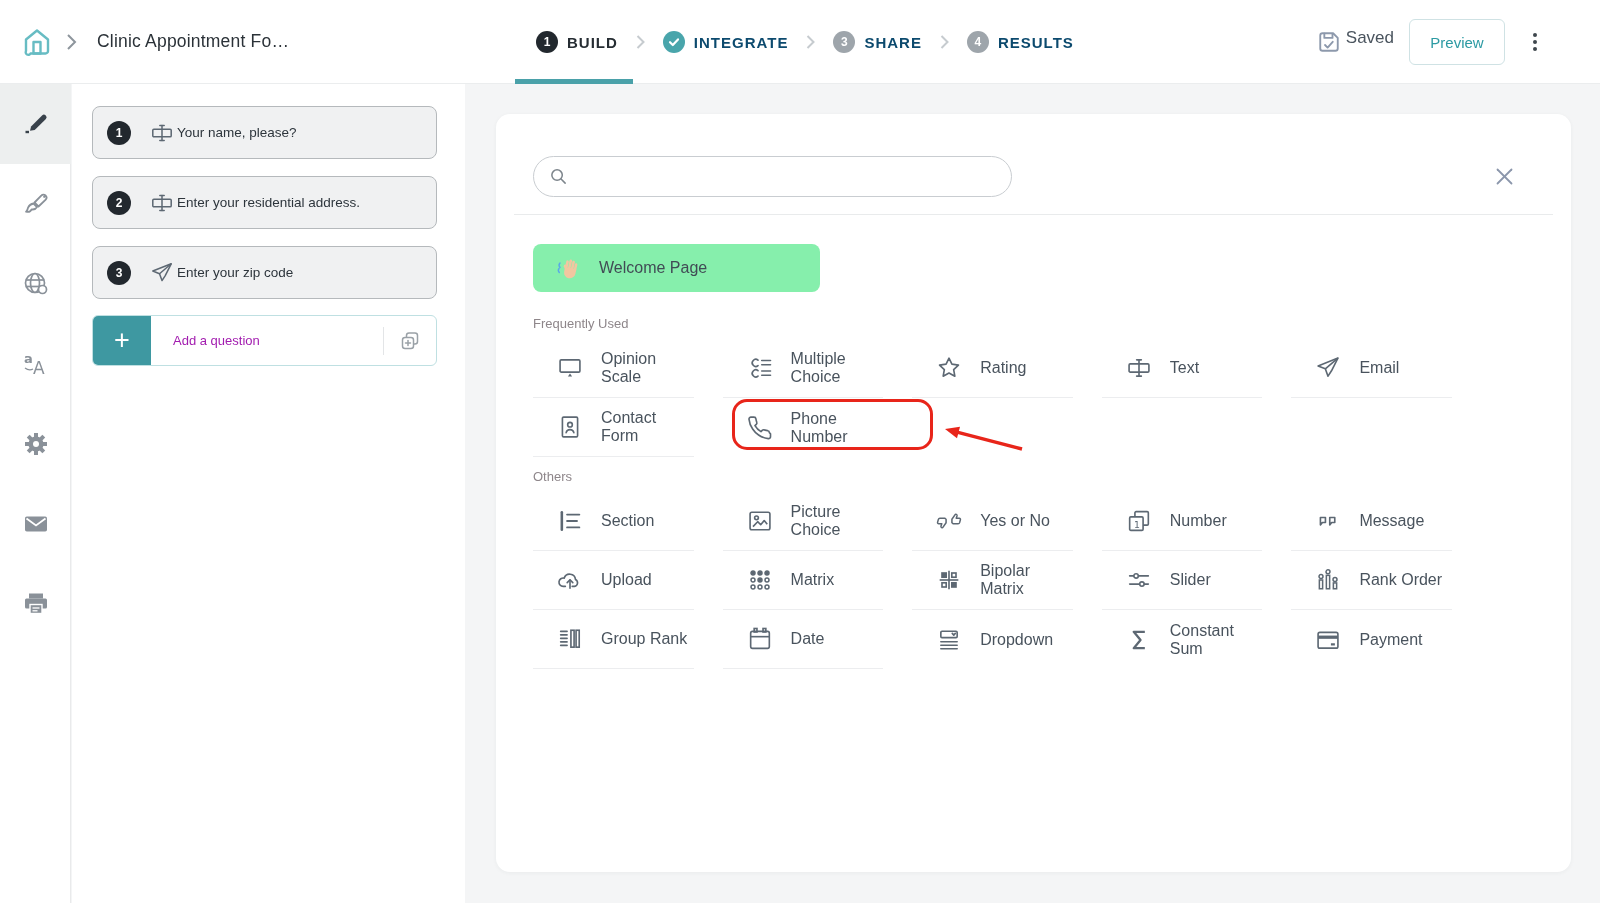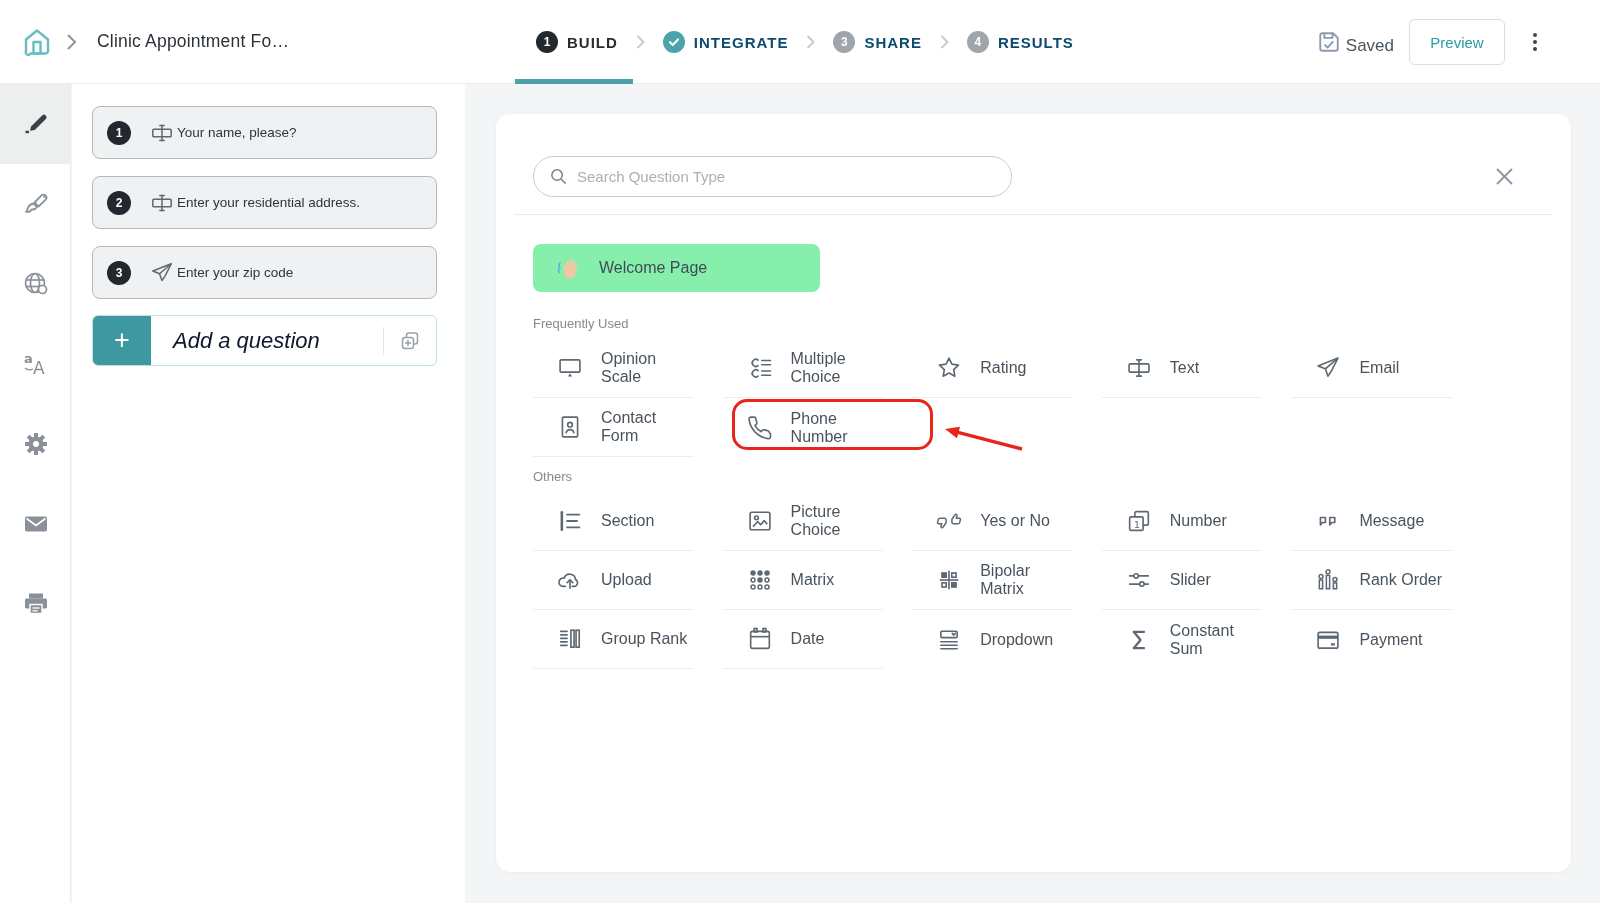--- a/index.html
+++ b/index.html
@@ -19,21 +19,21 @@
                  display:flex; align-items:center; justify-content:center; }
   .step-circle.active { background:#22282e; }
   .step-circle.done   { background:#49a5ab; }
   .step-circle.idle   { background:#9ea5ab; }
   .step-label { font-size:15px; font-weight:bold; letter-spacing:1px; color:#0c4a6e; }
   .step-label.active { color:#262d33; }
   .step-sep { color:#c6cbcf; }
   .build-underline { position:absolute; left:515px; top:79px; width:118px; height:5px; background:#4aa1a9; }
 
   .header-right { position:absolute; right:0; top:0; height:84px; display:flex; align-items:center; padding-right:56px; }
-  .saved-group { display:flex; align-items:flex-end; gap:3px; }
+  .saved-group { display:flex; align-items:flex-start; gap:3px; }
   .saved-label { font-size:17px; color:#4a545e; }
   .preview-btn { margin-left:15px; width:96px; height:46px; background:#fff; border:1px solid #cfe2e4;
                  border-radius:6px; color:#2c9aa3; font-size:15px; font-family:inherit; cursor:pointer; }
   .kebab-btn { margin-left:21px; width:18px; height:30px; display:flex; flex-direction:column; align-items:center;
                justify-content:center; gap:3px; cursor:pointer; background:none; border:none; }
   .kebab-btn i { width:4px; height:4px; border-radius:50%; background:#3f474d; }
 
   
   .rail { position:absolute; left:0; top:84px; width:71px; height:819px; background:#fff; border-right:1px solid #e9eaeb; }
   .rail-item { width:71px; height:80px; display:flex; align-items:center; justify-content:center; cursor:pointer; }
@@ -44,21 +44,21 @@
   .qcard { width:345px; height:53px; background:#f0f1f2; border:1px solid #b5b9bc; border-radius:8px;
            display:flex; align-items:center; margin-bottom:17px; cursor:pointer; }
   .qbadge { width:24px; height:24px; border-radius:50%; background:#22282e; color:#fff; font-size:12px; font-weight:bold;
             display:flex; align-items:center; justify-content:center; margin-left:14px; }
   .qicon { margin-left:18px; display:flex; }
   .qlabel { margin-left:2px; font-size:13.5px; color:#2d353c; }
   .add-card { width:345px; height:51px; background:#fff; border:1px solid #bfe0e2; border-radius:6px;
               display:flex; align-items:center; overflow:hidden; cursor:pointer; margin-top:-1px; }
   .add-plus { width:58px; height:51px; background:#3e98a1; color:#fff; font-size:27px; font-weight:300;
               display:flex; align-items:center; justify-content:center; flex:none; }
-  .add-label { margin-left:22px; font-size:22px; color:#0f172a;font-style:italic; }
+  .add-label { margin-left:22px; font-size:13px; color:#a21caf; }
   .add-vdiv { margin-left:auto; width:1px; height:28px; background:#e3e5e7; }
   .dup-btn { width:52px; height:51px; display:flex; align-items:center; justify-content:center; background:none; border:none; cursor:pointer; }
 
   
   .main-area { position:absolute; left:466px; top:84px; width:1134px; height:819px; background:#f4f5f6; }
   .picker-card { position:absolute; left:30px; top:30px; width:1075px; height:758px; background:#fff;
                  border-radius:14px; box-shadow:0 1px 4px rgba(40,50,60,.05); }
   .search-row { display:flex; align-items:flex-start; padding:42px 52px 0 37px; }
   .search-pill { width:479px; height:41px; border:1px solid #c9cdd1; border-radius:21px; display:flex;
                  align-items:center; padding:0 14px 0 15px; background:#fff; }
@@ -277,21 +277,20 @@
   <div class="picker-card">
 
     <div class="search-row">
       <div class="search-pill">
         <span>
           <svg width="19" height="19" viewBox="0 0 20 20" fill="none" stroke="#7d858c" stroke-width="1.6" stroke-linecap="round">
             <circle cx="8.5" cy="8.5" r="5.5"></circle>
               <line x1="12.7" y1="12.7" x2="17" y2="17"></line>
           </svg>
         </span>
-        <input type="text" placeholder="Search Question Type" style="">
       </div>
       <button class="close-btn">
         <svg width="21" height="21" viewBox="0 0 21 21" stroke="#8b96ab" stroke-width="1.8" stroke-linecap="round">
           <line x1="3.5" y1="3.5" x2="17.5" y2="17.5"></line>
             <line x1="17.5" y1="3.5" x2="3.5" y2="17.5"></line>
         </svg>
       </button>
     </div>
     <div class="top-divider"></div>
 

